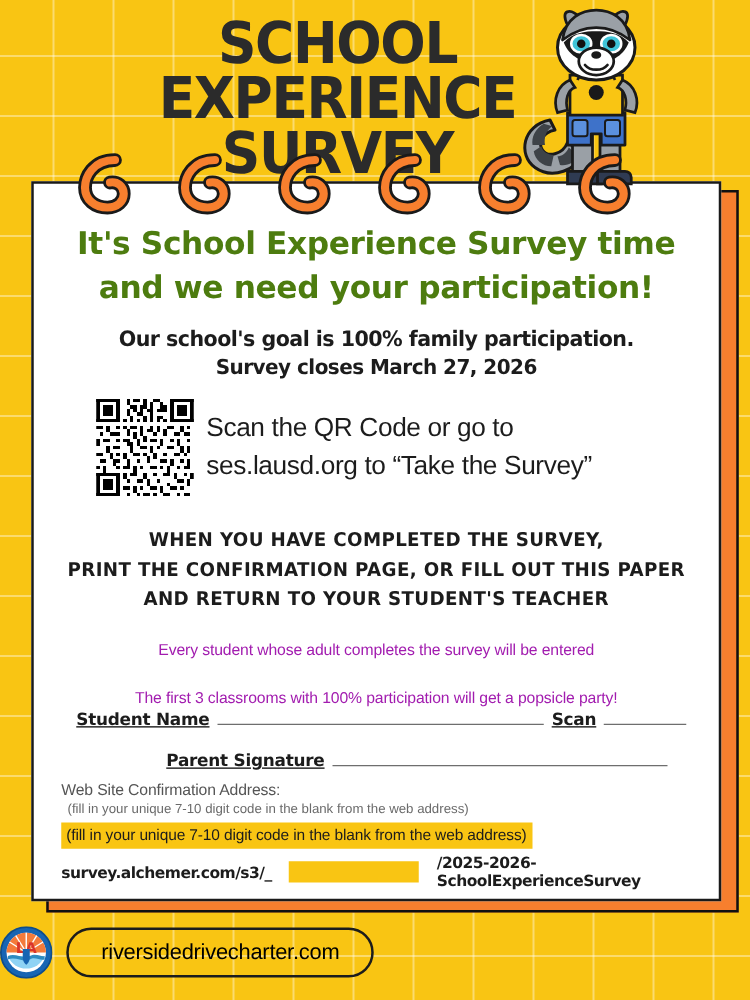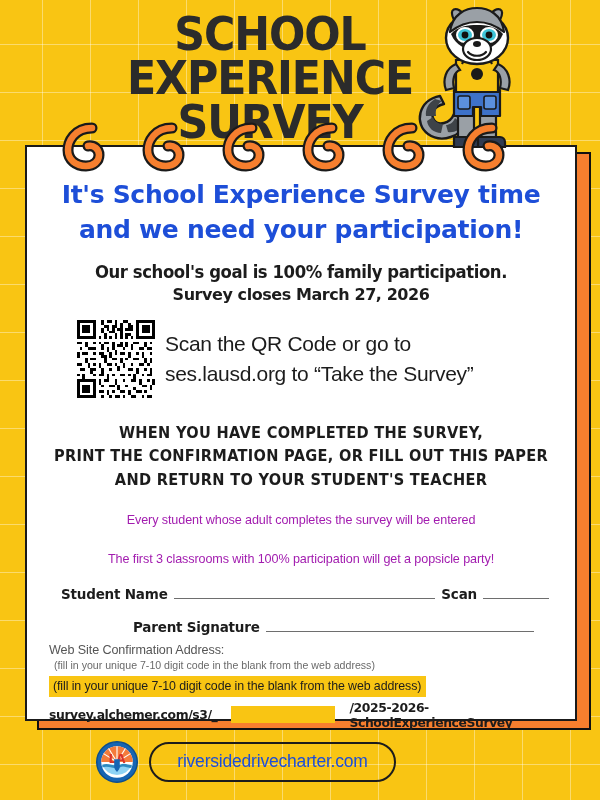--- a/index.html
+++ b/index.html
@@ -62,21 +62,21 @@
     z-index:2;
     padding:0 14px;
   }
 
   .headline{
     text-align:center;
     font-family:"DejaVu Sans", sans-serif;
     font-weight:bold;
     font-size:25px;
     line-height:1.38;
-    color:#1d4ed8;
+    color:#4d7c0f;
     letter-spacing:-.3px;
     padding-top:31px;
   }
   .goal{
     text-align:center;
     font-family:"DejaVu Sans", sans-serif;
     font-weight:bold;
     font-size:17px;
     line-height:1.3;
     color:#1C1C1C;
@@ -116,21 +116,21 @@
     text-align:center;
     font-family:"Liberation Sans", sans-serif;
     font-size:12.6px;
     line-height:1.52;
     color:#a21caf;
     margin-top:19px;
     letter-spacing:-.1px;
   }
 
   
-  #form{ margin-top:17px; padding:0 6px; }
+  #form{ padding:0 6px;text-decoration:underline; }
   .frow{ display:flex; align-items:baseline; font-family:"DejaVu Sans", sans-serif;
          font-weight:bold; font-size:13.5px; color:#1C1C1C; letter-spacing:-.2px; }
   #frow1{ padding-left:14px; }
   #frow2{ padding-left:86px; margin-top:17px; }
   .rule{ border-bottom:1.6px solid #6E6E6E; flex:1 1 auto; margin:0 6px; height:11px; }
   .rule-short{ flex:0 0 66px; }
   .rule-sig{ flex:0 0 268px; }
 
   
   #web{ margin-top:8px; padding:0 8px; }
@@ -159,31 +159,31 @@
   #url-blank{
     display:inline-block;
     background:#F9C513;
     width:124px; height:17px;
     margin:0 1px;
   }
 
   
   #footer{
     position:absolute; left:0; bottom:0; width:492px; height:76px;
-    display:flex; align-items:center; justify-content:center;
+    display:flex; align-items:center; justify-content:flex-start;
     z-index:4;
   }
   #lausd-logo{ width:42px; height:42px; margin-right:11px; }
   #site-pill{
     border:2.2px solid #1C1C1C;
     border-radius:26px;
     padding:7px 26px 8px;
     font-family:"Liberation Sans", sans-serif;
     font-size:17.5px;
-    color:#1d4ed8;
+    color:#000000;
     letter-spacing:-.2px;
     background:transparent;
   }
 </style>
 </head>
 <body>
 
 <div id="grid-bg"></div>
 
 <div id="card-shadow"></div>

